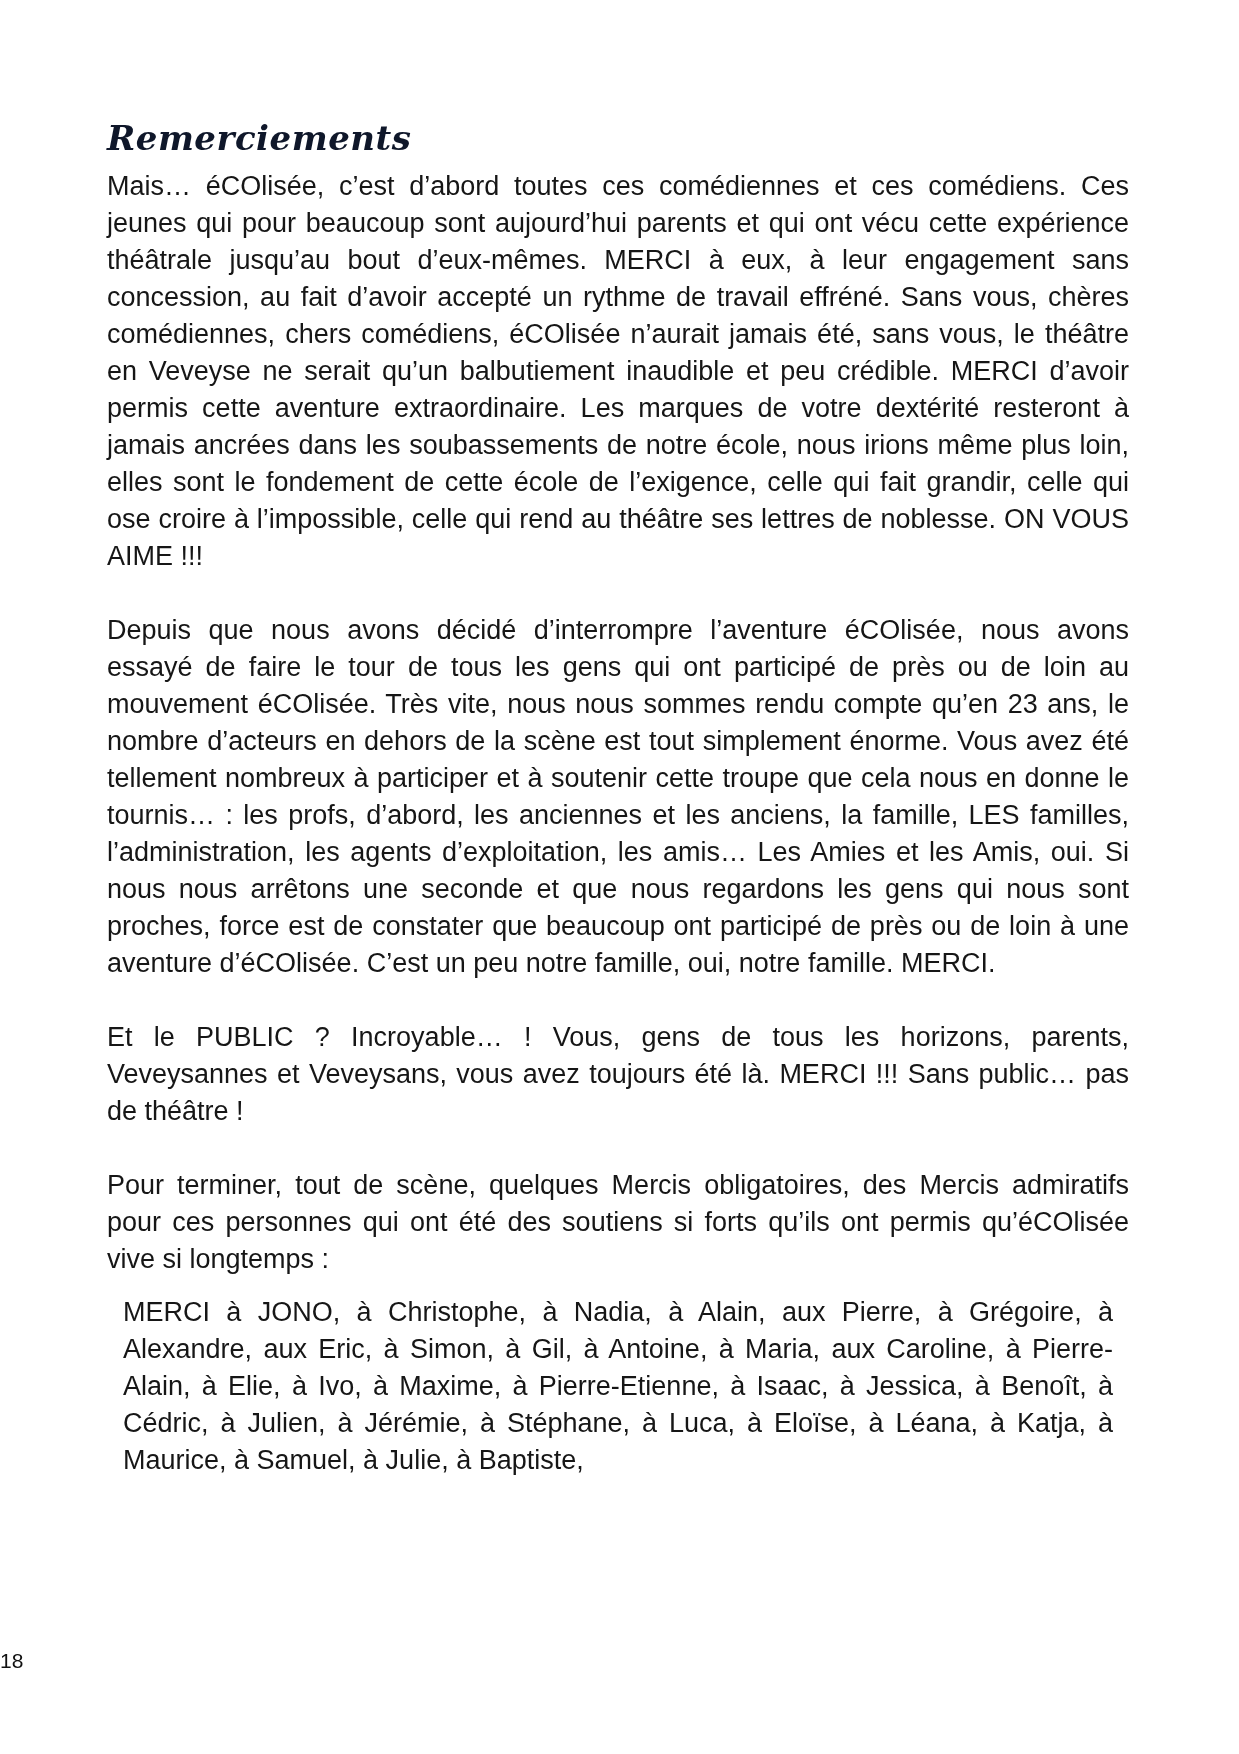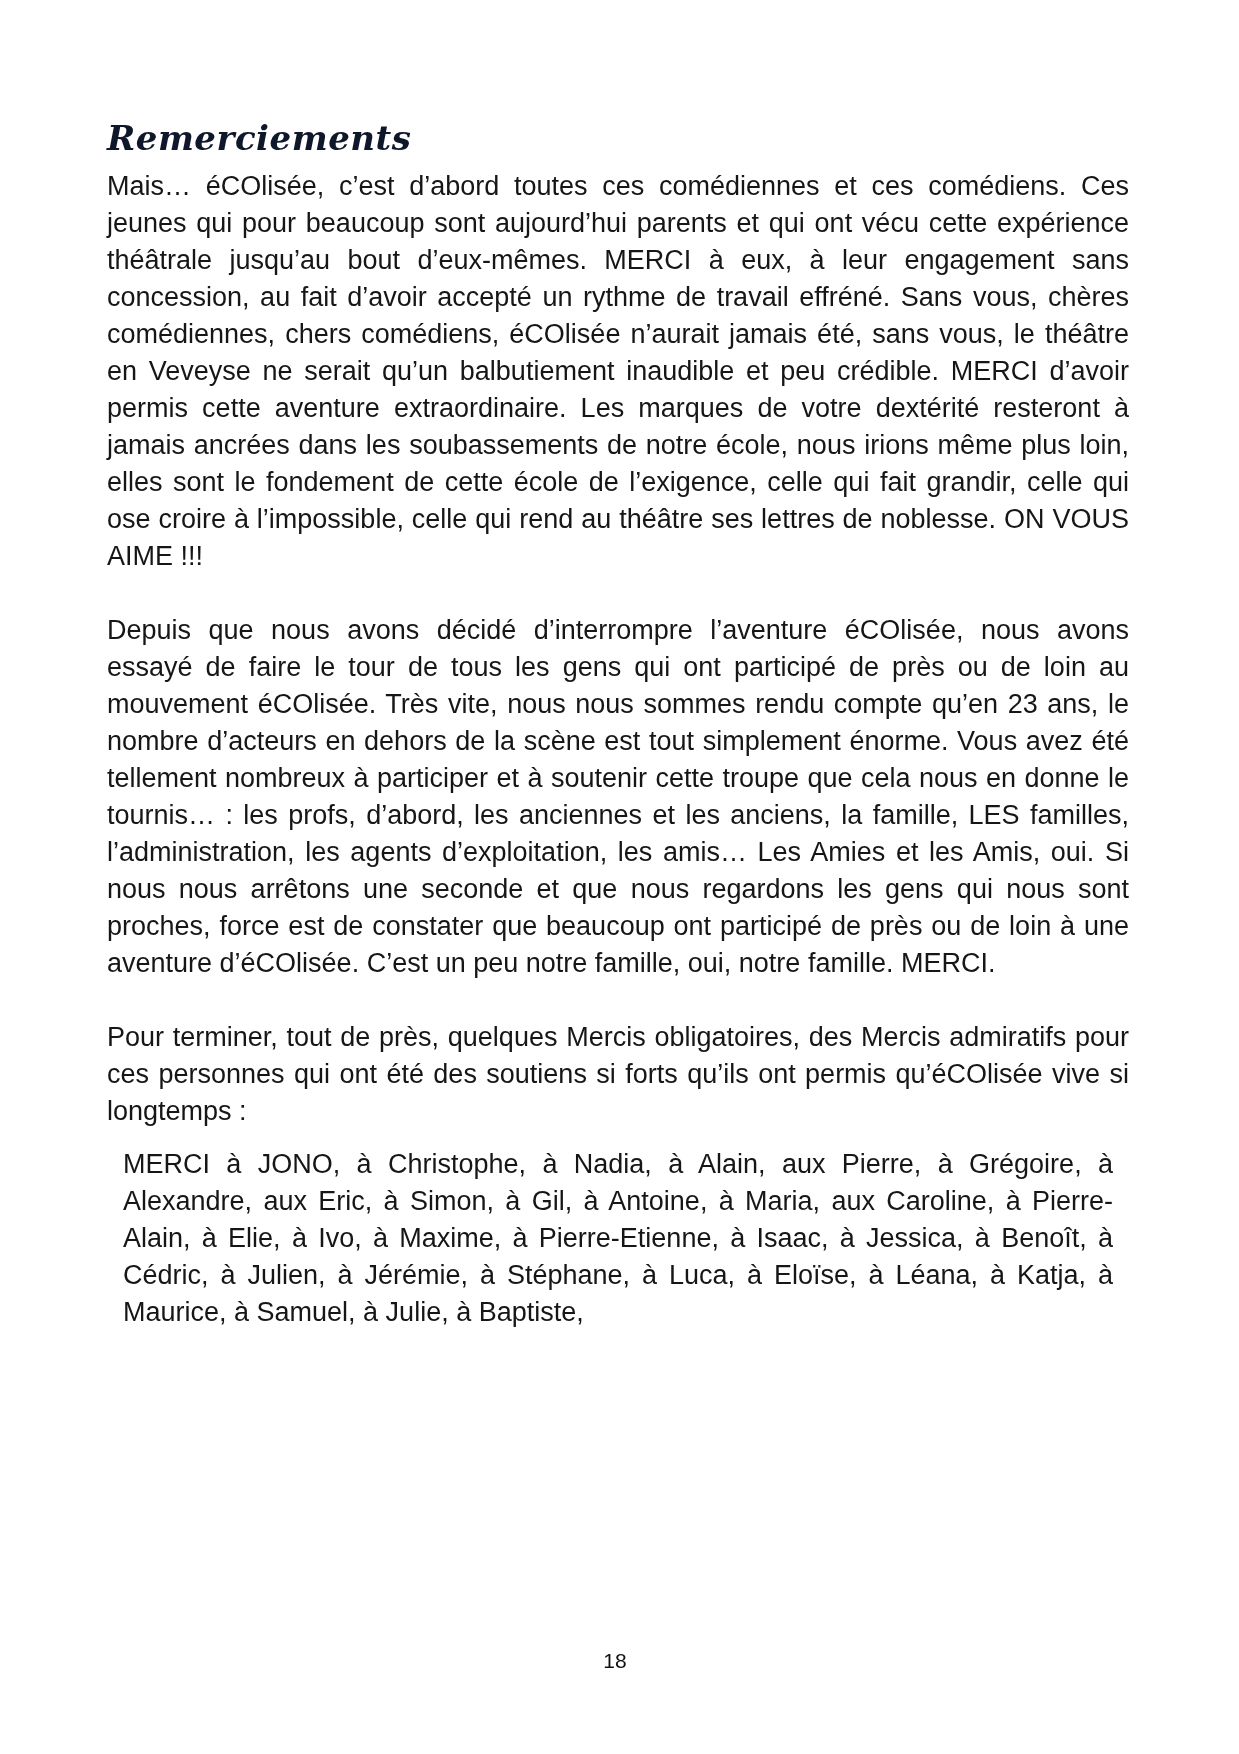--- a/index.html
+++ b/index.html
@@ -51,34 +51,34 @@
       margin-bottom: 0;
     }
     .names {
       margin: 16px;
     }
     .page-number {
       position: absolute;
       left: 0;
       width: 1230px;
       top: 1647px;
-      text-align: center;
       font-family: "Liberation Sans", sans-serif;
       font-size: 21px;
       line-height: 28px;
       color: #111111;
     }
   </style>
 </head>
 <body>
 
 <div class="page">
   <h1 class="title">Remerciements</h1>
 
   <div class="body-text">
     <p class="para">Mais… éCOlisée, c’est d’abord toutes ces comédiennes et ces comédiens. Ces jeunes qui pour beaucoup sont aujourd’hui parents et qui ont vécu cette expérience théâtrale jusqu’au bout d’eux-mêmes. MERCI à eux, à leur engagement sans concession, au fait d’avoir accepté un rythme de travail effréné. Sans vous, chères comédiennes, chers comédiens, éCOlisée n’aurait jamais été, sans vous, le théâtre en Veveyse ne serait qu’un balbutiement inaudible et peu crédible. MERCI d’avoir permis cette aventure extraordinaire. Les marques de votre dextérité resteront à jamais ancrées dans les soubassements de notre école, nous irions même plus loin, elles sont le fondement de cette école de l’exigence, celle qui fait grandir, celle qui ose croire à l’impossible, celle qui rend au théâtre ses lettres de noblesse. ON VOUS AIME !!!</p>
     <p class="para">Depuis que nous avons décidé d’interrompre l’aventure éCOlisée, nous avons essayé de faire le tour de tous les gens qui ont participé de près ou de loin au mouvement éCOlisée. Très vite, nous nous sommes rendu compte qu’en 23 ans, le nombre d’acteurs en dehors de la scène est tout simplement énorme. Vous avez été tellement nombreux à participer et à soutenir cette troupe que cela nous en donne le tournis… : les profs, d’abord, les anciennes et les anciens, la famille, LES familles, l’administration, les agents d’exploitation, les amis… Les Amies et les Amis, oui. Si nous nous arrêtons une seconde et que nous regardons les gens qui nous sont proches, force est de constater que beaucoup ont participé de près ou de loin à une aventure d’éCOlisée. C’est un peu notre famille, oui, notre famille. MERCI.</p>
-    <p class="para tight">Pour terminer, tout de près, quelques Mercis obligatoires, des Mercis admiratifs pour ces personnes qui ont été des soutiens si forts qu’ils ont permis qu’éCOlisée vive si longtemps :</p>
+    <p class="para">Et le PUBLIC ? Incroyable… ! Vous, gens de tous les horizons, parents, Veveysannes et Veveysans, vous avez toujours été là. MERCI !!! Sans public… pas de théâtre !</p>
+    <p class="para tight">Pour terminer, tout de scène, quelques Mercis obligatoires, des Mercis admiratifs pour ces personnes qui ont été des soutiens si forts qu’ils ont permis qu’éCOlisée vive si longtemps :</p>
     <p class="names">MERCI à JONO, à Christophe, à Nadia, à Alain, aux Pierre, à Grégoire, à Alexandre, aux Eric, à Simon, à Gil, à Antoine, à Maria, aux Caroline, à Pierre-Alain, à Elie, à Ivo, à Maxime, à Pierre-Etienne, à Isaac, à Jessica, à Benoît, à Cédric, à Julien, à Jérémie, à Stéphane, à Luca, à Eloïse, à Léana, à Katja, à Maurice, à Samuel, à Julie, à Baptiste,</p>
   </div>
 </div>
 
 <div class="page-number">18</div>
 
 </body></html>

